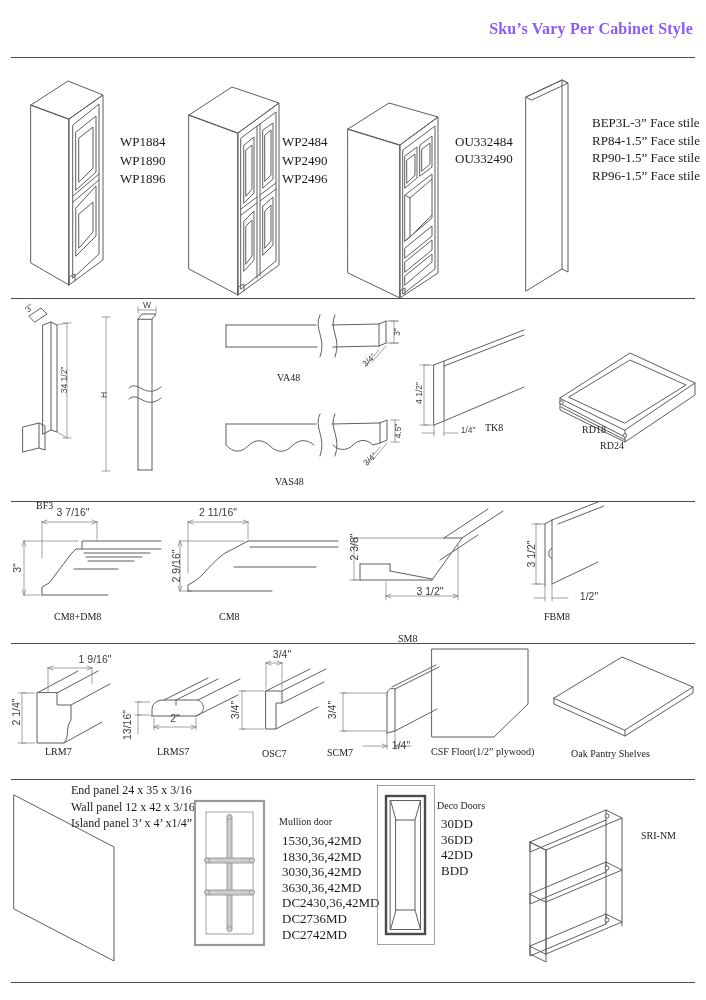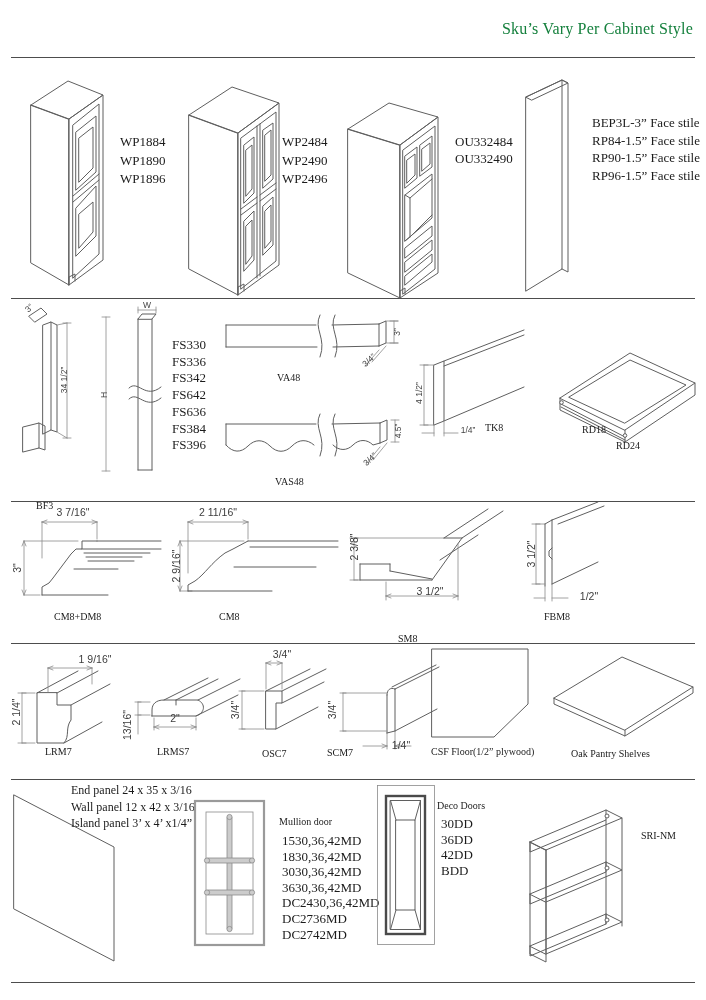--- a/index.html
+++ b/index.html
@@ -1,21 +1,21 @@
 <!DOCTYPE html>
 <html><head>
 <meta charset="utf-8">
 <style>
   *{margin:0;padding:0;box-sizing:border-box}
   html,body{background:#fff}
   #page{position:relative;width:706px;height:1000px;background:#fff;
         font-family:"Liberation Serif",serif;overflow:hidden;color:#1b1b1b}
   .rule{position:absolute;left:11px;width:684px;height:0;border-top:1.5px solid #4d4d4d}
-  .title{position:absolute;top:20px;right:13px;font-size:16px;font-weight:normal;
-         letter-spacing:.2px;color:#15803d;white-space:nowrap}
+  .title{position:absolute;top:20px;right:13px;font-size:16px;font-weight:bold;
+         letter-spacing:.2px;color:#8b5cf6;white-space:nowrap}
   .sku{position:absolute;font-size:10px;white-space:nowrap}
   .skulist{position:absolute;font-size:13px}
   .skulist div{white-space:nowrap}
   .dim{position:absolute;font-family:"Liberation Sans",sans-serif;font-size:10.5px;
        color:#3c3c3c;white-space:nowrap;transform:translate(-50%,-50%)}
   .dim.sm{font-size:8.5px;color:#444}
   .dim.rot{transform:translate(-50%,-50%) rotate(-90deg)}
   .dim.rot45{transform:translate(-50%,-50%) rotate(-42deg)}
   svg{position:absolute;overflow:visible}
   .ln{fill:none;stroke:#5f5f5f;stroke-width:1;stroke-linejoin:round;stroke-linecap:round}
@@ -121,29 +121,20 @@
 
   <svg style="left:98px;top:303px" width="75" height="175" viewBox="0 0 75 175">
     <path class="ln2" d="M8,14 L8,168 M4,14 L12,14 M4,168 L12,168"></path>
     <path class="ln" d="M40,16 L40,167 M54,16 L54,167 M40,167 L54,167"></path>
     <path class="ln" d="M40,16 L44,11 L58,11 L54,16 Z"></path>
     <path class="ln2" d="M40,7 L58,7 M40,4 L40,10 M58,4 L58,10"></path>
     <path class="ln" d="M31,85 C40,76 47,97 63,84 M31,96 C40,87 47,108 63,95"></path>
   </svg>
   <div class="dim sm" style="left:147px;top:305px">W</div>
   <div class="dim sm rot" style="left:104px;top:395px">H</div>
-  <div class="skulist" style="left:172px;top:337px;line-height:16.7px">
-    <div>FS330</div>
-    <div>FS336</div>
-    <div>FS342</div>
-    <div>FS642</div>
-    <div>FS636</div>
-    <div>FS384</div>
-    <div>FS396</div>
-  </div>
 
   <svg style="left:220px;top:310px" width="185" height="70" viewBox="0 0 185 70">
     <path class="ln" d="M6,15 L96,15 M112,15 L159,14 M6,37 L97,37 M113,37 L159,36 M6,15 L6,37"></path>
     <path class="ln" d="M159,14 L159,36 M159,14 L166,11 L166,33 L159,36"></path>
     <path class="ln" d="M100,5 C93,19 107,28 100,47 M115,5 C108,19 122,28 115,47"></path>
     <path class="ln2" d="M174,11 L174,33 M170,11 L178,11 M170,33 L178,33 M166,11 L178,11 M166,33 L178,33"></path>
     <path class="ln2" d="M159,40 L145,56 M166,36 L152,52"></path>
   </svg>
   <div class="dim sm rot" style="left:397px;top:332px">3”</div>
   <div class="dim sm rot45" style="left:369px;top:360px">3/4”</div>
@@ -174,21 +165,21 @@
 
   <svg style="left:552px;top:338px" width="150" height="105" viewBox="0 0 150 105">
     <path class="ln" d="M8,60 L78,15 L143,45 L73,92 Z"></path>
     <path class="ln" d="M17,59 L78,22 L134,47 L73,85 Z"></path>
     <path class="ln" d="M8,60 L8,72 L73,104 L73,92 M143,45 L143,57 L73,104"></path>
     <path class="ln" d="M9,66 L73,99 M9,69 L73,102"></path>
     <circle class="dot" cx="9.5" cy="64.5" r="1.8"></circle>
     <circle class="dot" cx="73" cy="97.5" r="1.8"></circle>
   </svg>
   <div class="sku" style="left:582px;top:424px">RD18</div>
-  <div class="sku" style="left:616px;top:440px">RD24</div>
+  <div class="sku" style="left:600px;top:440px">RD24</div>
 
   <svg style="left:12px;top:503px" width="150" height="105" viewBox="0 0 150 105">
     <path class="ln2" d="M30,19 L85,19 M30,19 L30,55 M85,19 L85,36 M30,19 l5,-2 M30,19 l5,2 M85,19 l-5,-2 M85,19 l-5,2"></path>
     <path class="ln2" d="M12,38 L12,92 M12,38 L66,38 M12,92 L28,92 M12,38 l-2,5 M12,38 l2,5 M12,92 l-2,-5 M12,92 l2,-5"></path>
     <path class="ln" d="M30,92 L30,84 L37,80 L41,75 L59,51 L64,46 L70,46 L70,38 L85,38"></path>
     <path class="ln" d="M85,38 L149,38 M70,46 L149,46 M72,50 L138,50 M74,54 L130,54 M76,58 L122,58 M62,66 L106,66"></path>
     <path class="ln" d="M30,92 L96,92"></path>
   </svg>
   <div class="dim" style="left:73px;top:512px">3 7/16"</div>
   <div class="dim rot" style="left:17px;top:568px">3"</div>

